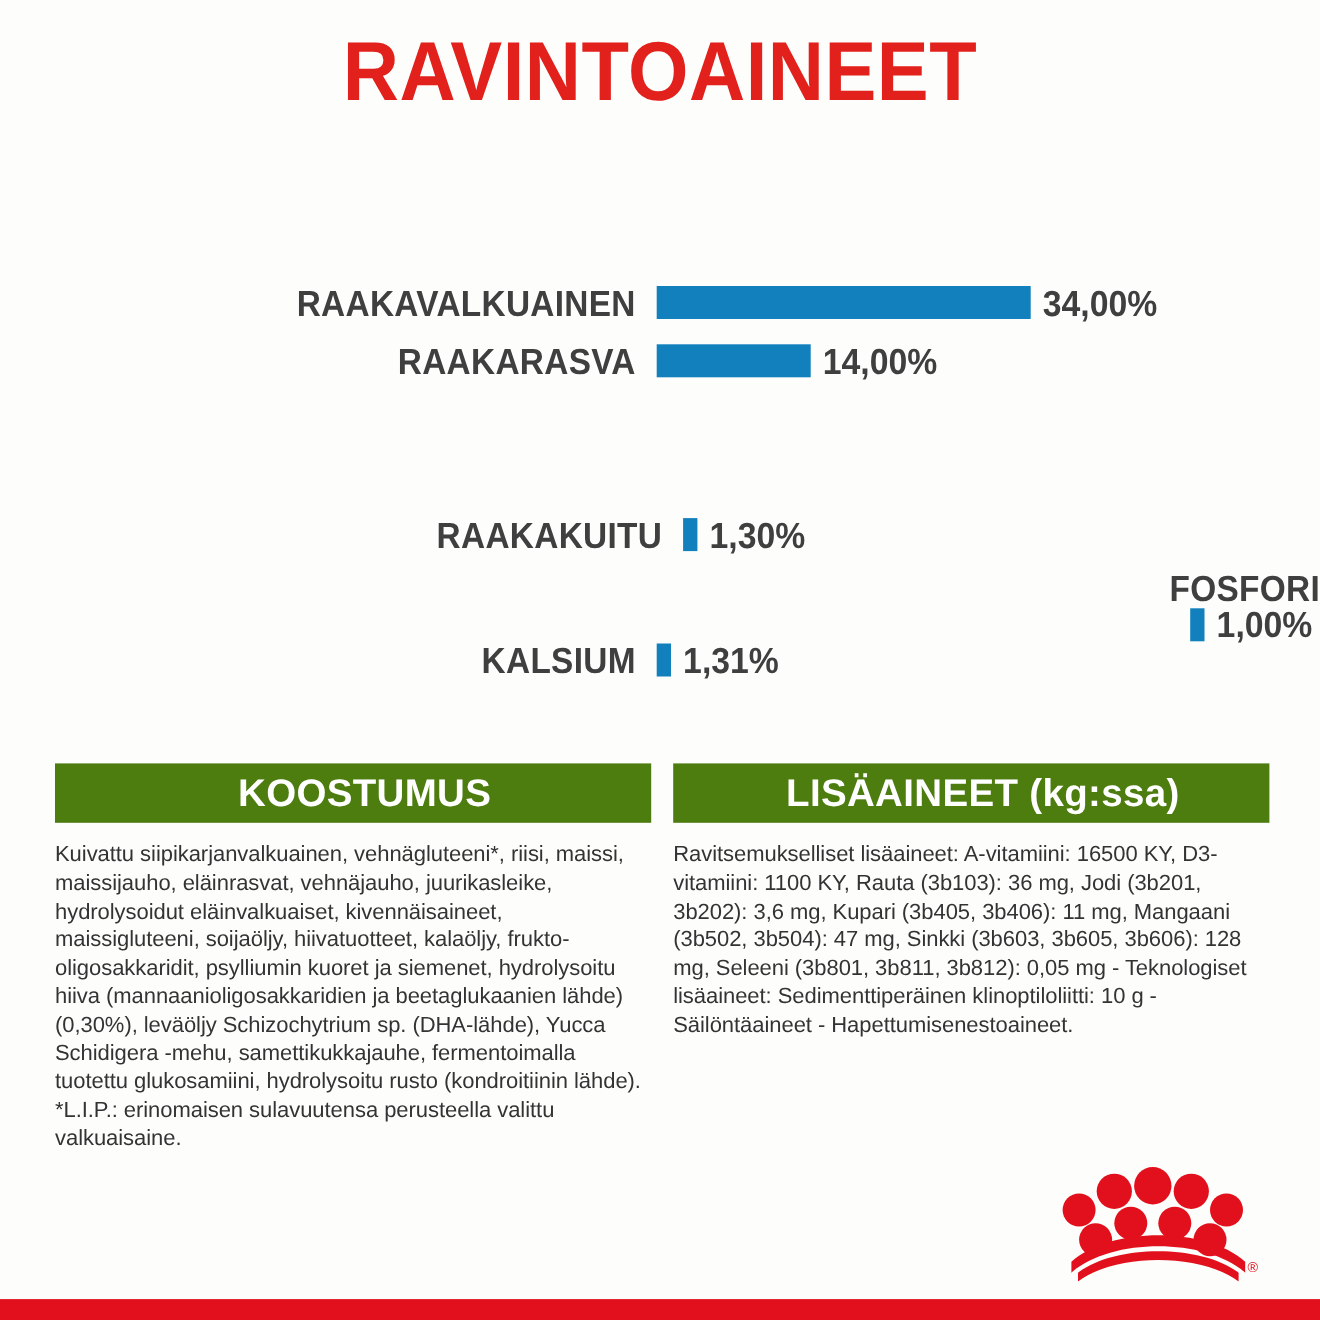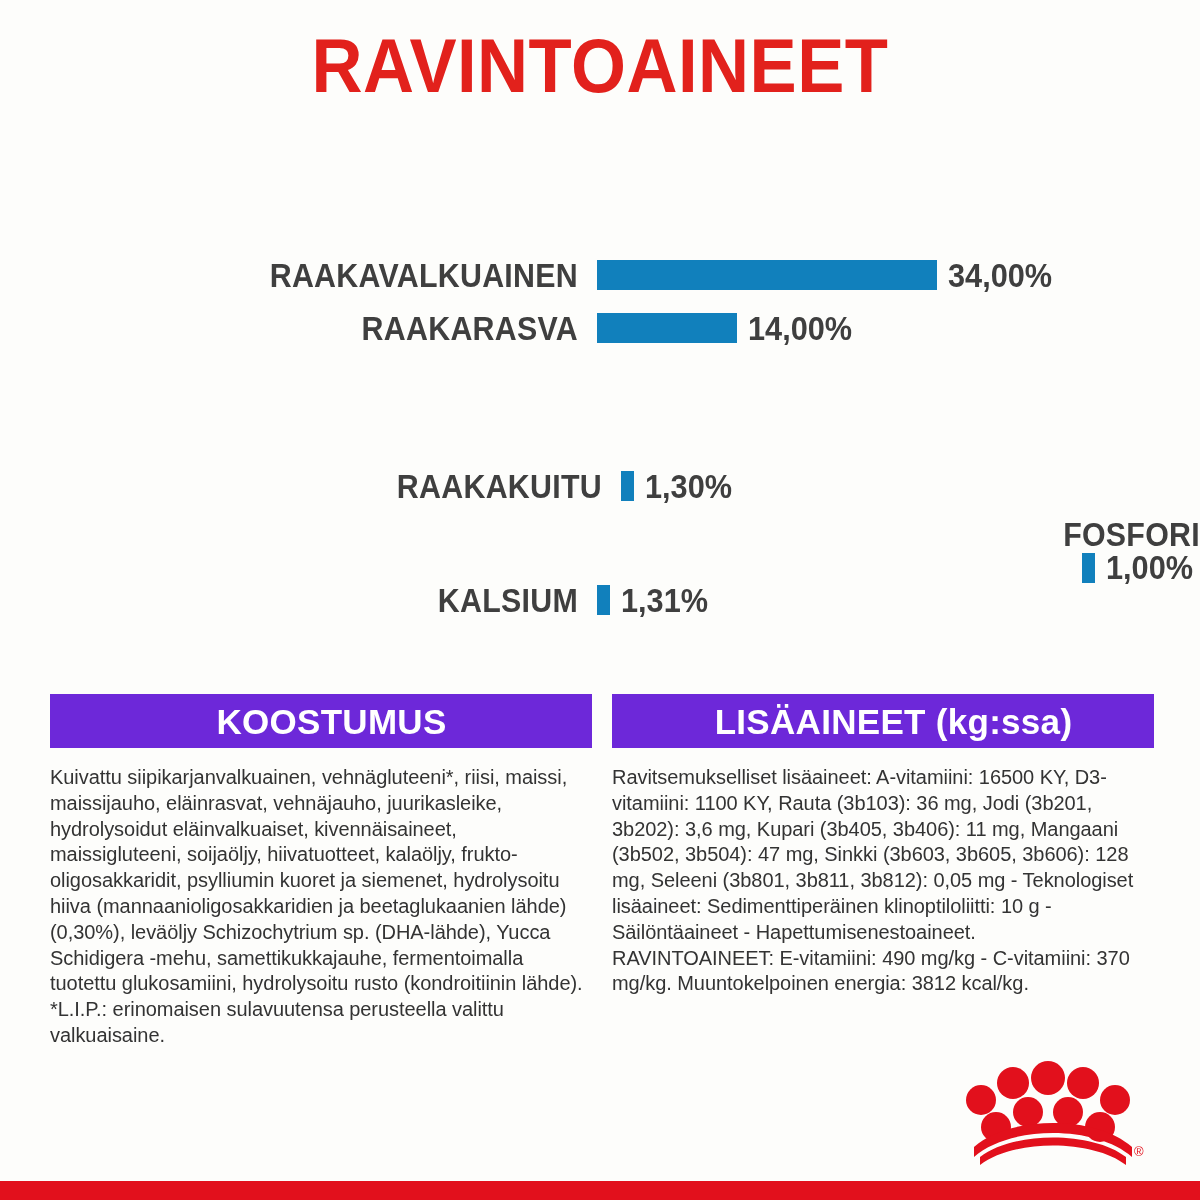--- a/index.html
+++ b/index.html
@@ -97,21 +97,21 @@
   .col {
     position: absolute;
     top: 694px;
     width: 542px;
   }
   .col-left  { left: 50px; }
   .col-right { left: 612px; }
 
   .section-header {
     height: 54px;
-    background: #6d28d9;
+    background: #4d7c0f;
     color: #ffffff;
     display: flex;
     align-items: center;
     justify-content: center;
     font-family: "Liberation Sans Narrow", "Liberation Sans", sans-serif;
     font-weight: 700;
     font-size: 35px;
     letter-spacing: 0.3px;
     transform: scaleX(1);
     line-height: 1;
@@ -200,21 +200,20 @@
     <div class="section-body">
       <p>Kuivattu siipikarjanvalkuainen, vehnägluteeni*, riisi, maissi, maissijauho, eläinrasvat, vehnäjauho, juurikasleike, hydrolysoidut eläinvalkuaiset, kivennäisaineet, maissigluteeni, soijaöljy, hiivatuotteet, kalaöljy, frukto-oligosakkaridit, psylliumin kuoret ja siemenet, hydrolysoitu hiiva (mannaanioligosakkaridien ja beetaglukaanien lähde) (0,30%), leväöljy Schizochytrium sp. (DHA-lähde), Yucca Schidigera -mehu, samettikukkajauhe, fermentoimalla tuotettu glukosamiini, hydrolysoitu rusto (kondroitiinin lähde).</p>
       <p>*L.I.P.: erinomaisen sulavuutensa perusteella valittu valkuaisaine.</p>
     </div>
   </div>
 
   <div class="col col-right">
     <div class="section-header">LISÄAINEET (kg:ssa)</div>
     <div class="section-body">
       <p>Ravitsemukselliset lisäaineet: A-vitamiini: 16500 KY, D3-vitamiini: 1100 KY, Rauta (3b103): 36 mg, Jodi (3b201, 3b202): 3,6 mg, Kupari (3b405, 3b406): 11 mg, Mangaani (3b502, 3b504): 47 mg, Sinkki (3b603, 3b605, 3b606): 128 mg, Seleeni (3b801, 3b811, 3b812): 0,05 mg - Teknologiset lisäaineet: Sedimenttiperäinen klinoptiloliitti: 10 g - Säilöntäaineet - Hapettumisenestoaineet.</p>
-      <p>RAVINTOAINEET: E-vitamiini: 490 mg/kg - C-vitamiini: 370 mg/kg. Muuntokelpoinen energia: 3812 kcal/kg.</p>
     </div>
   </div>
 
   <div class="logo">
     <svg viewBox="0 0 190 110" width="190" height="110" aria-hidden="true">
       <g fill="#e2101c">
 
         <circle cx="23" cy="45" r="15"></circle>
         <circle cx="55" cy="28" r="16"></circle>
         <circle cx="90" cy="23" r="17"></circle>

